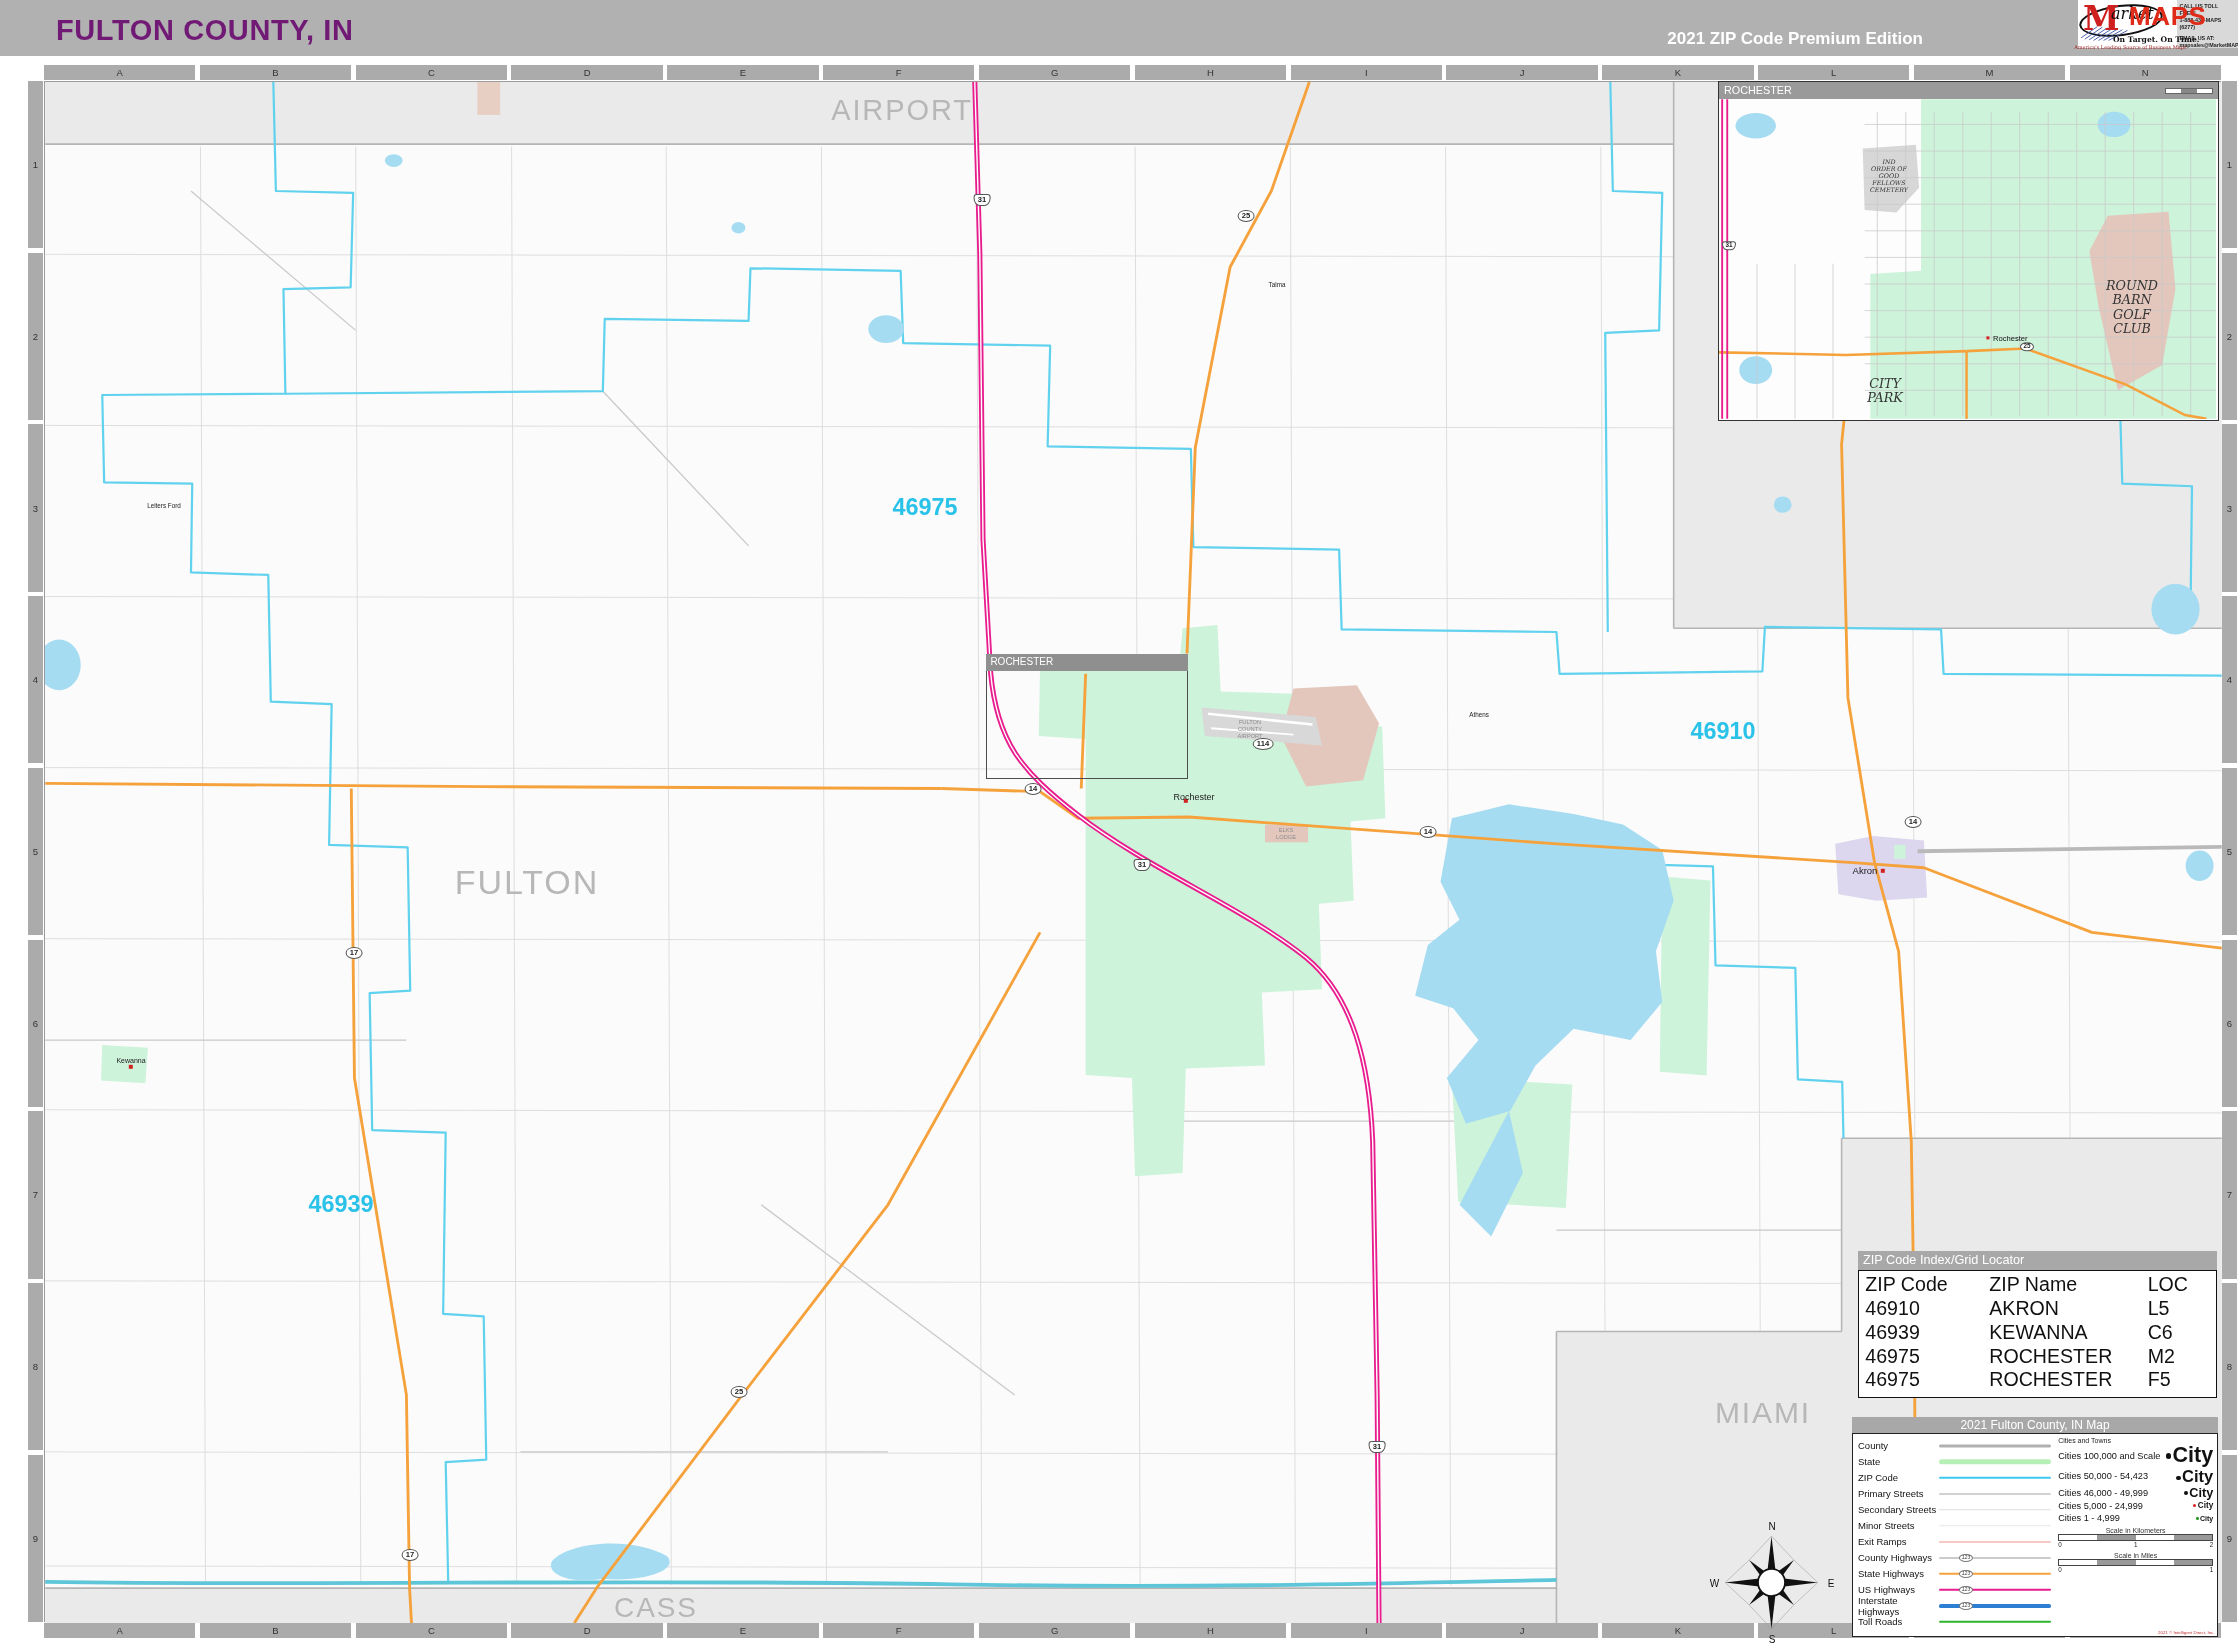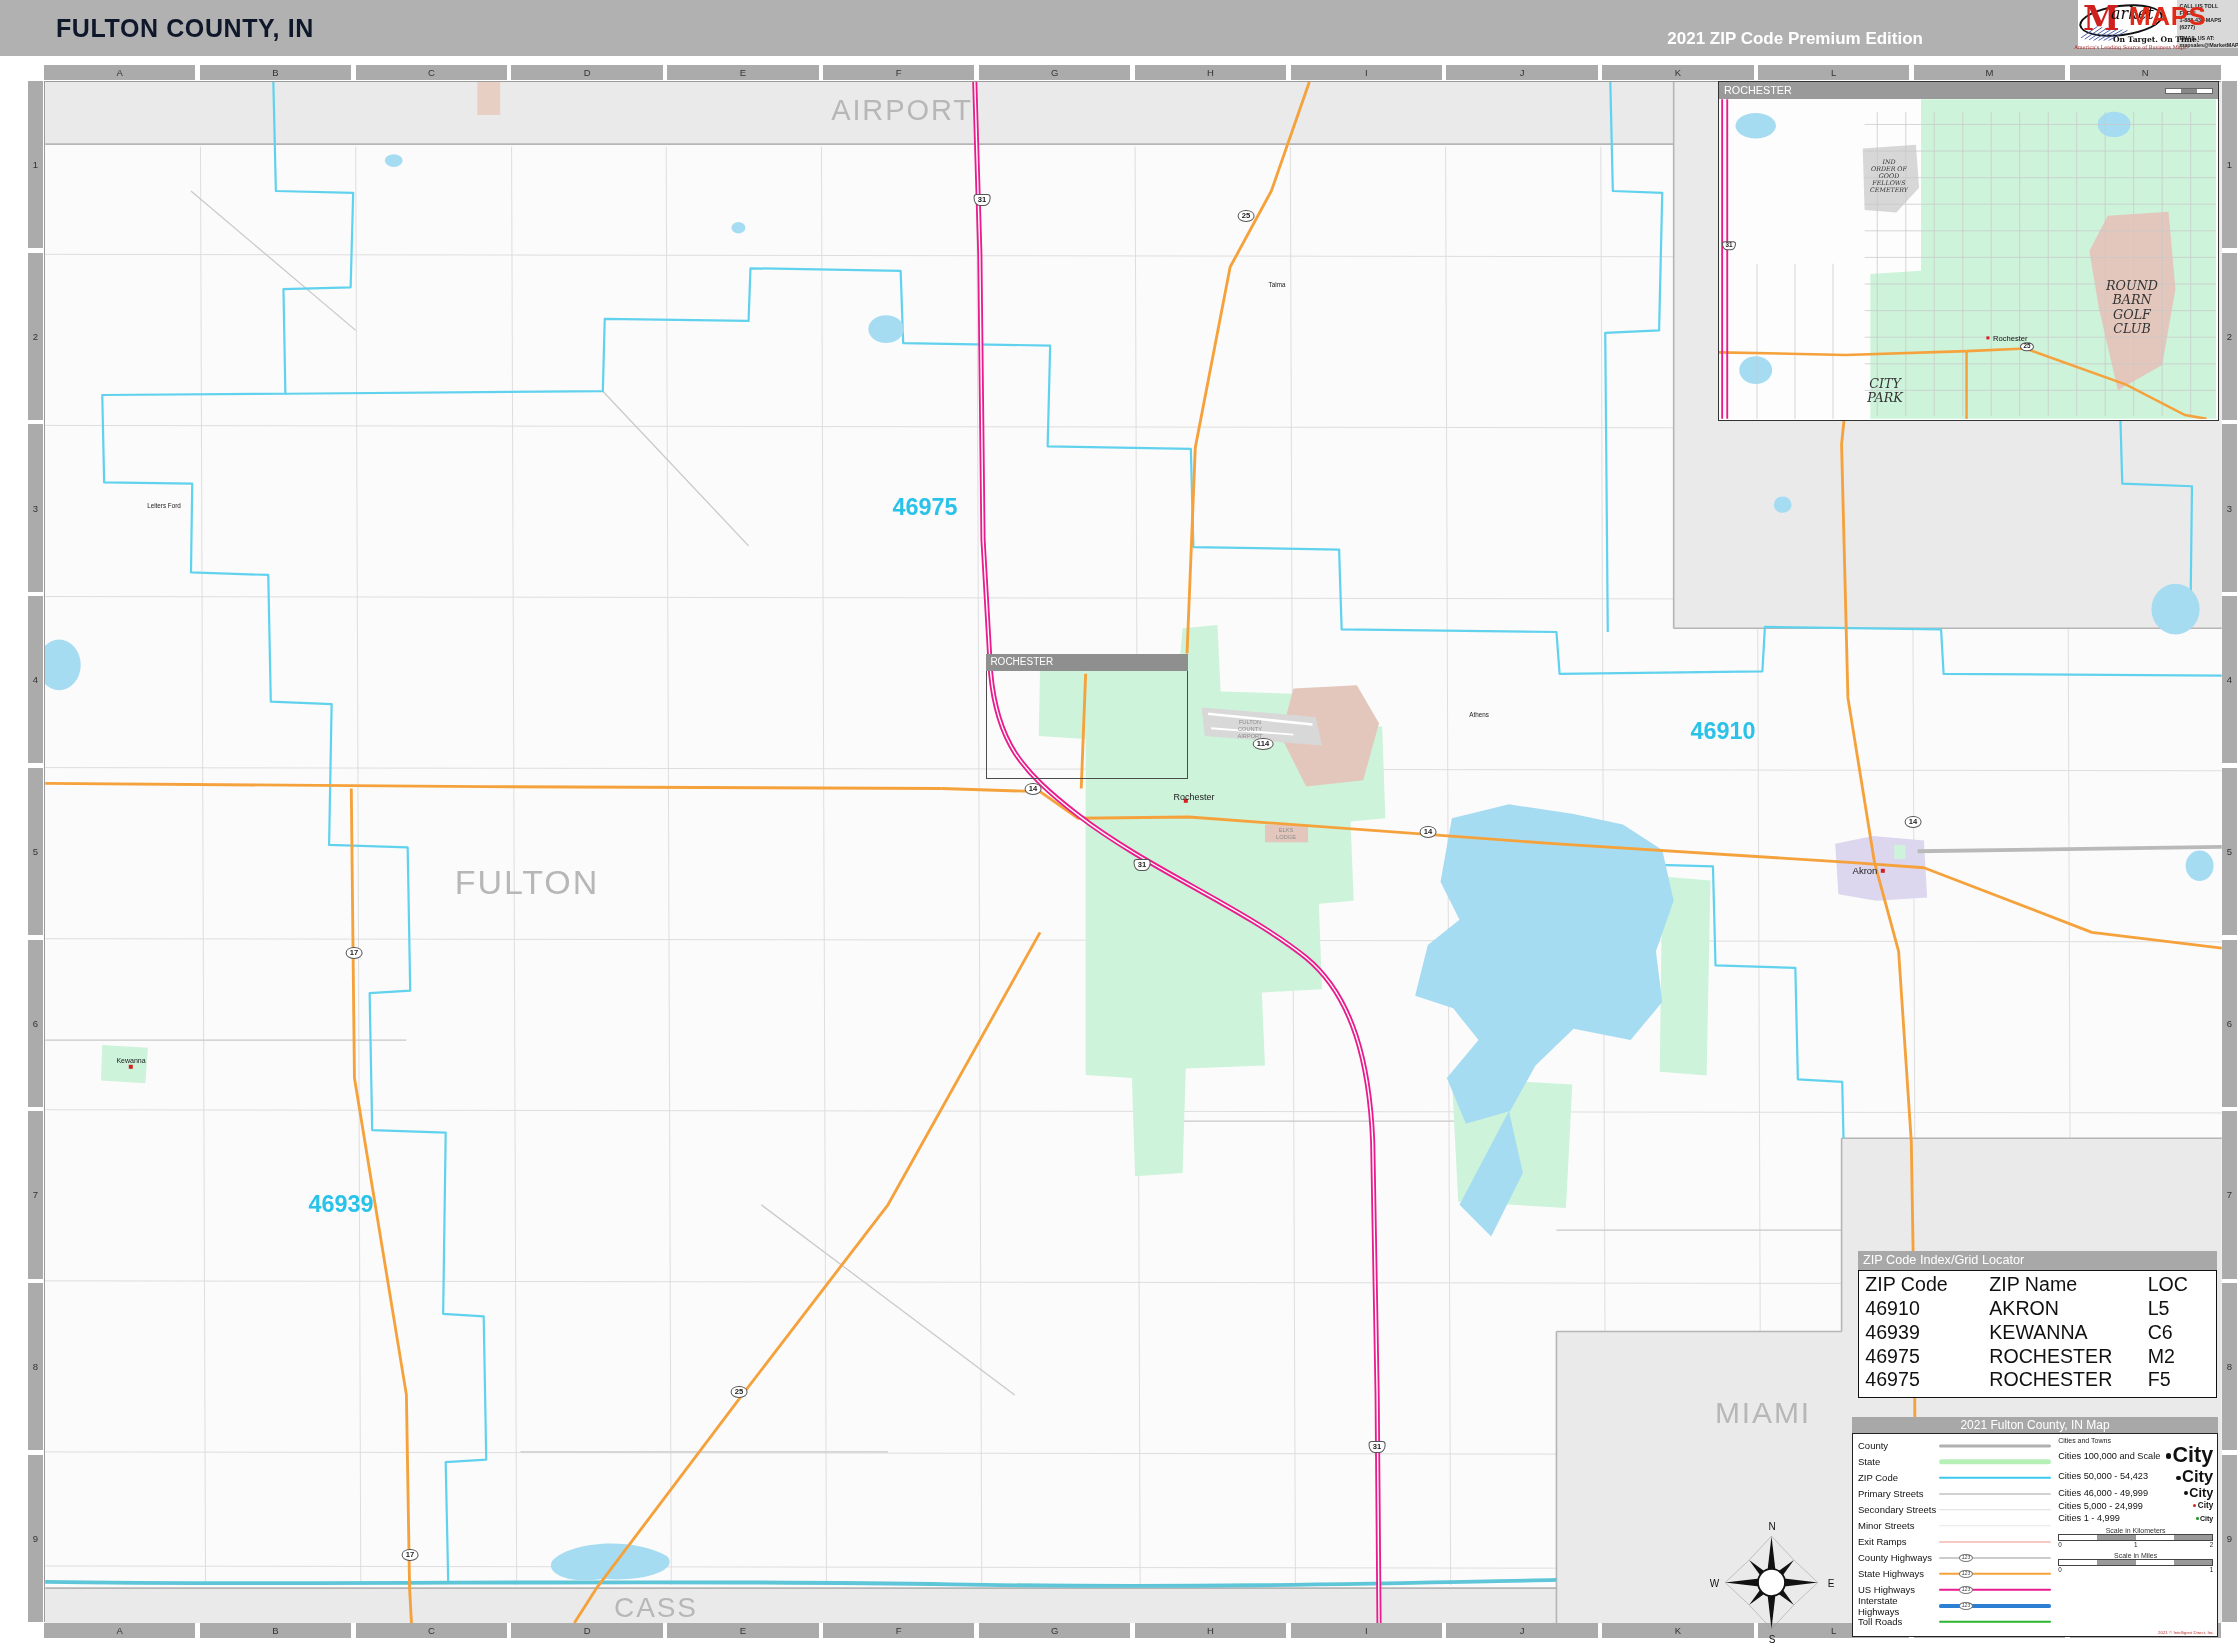--- a/index.html
+++ b/index.html
@@ -1,20 +1,20 @@
 <!DOCTYPE html>
 <html style="font-size:10px"><head>
 <meta charset="utf-8">
 <style>
   html,body{margin:0;padding:0;background:#fff;}
   .page{position:relative;width:2239px;height:1647px;background:#fff;overflow:hidden;
         font-family:"Liberation Sans",sans-serif;}
   
   .header{position:absolute;left:0;top:0;width:2239px;height:56px;background:#b1b1b1;}
-  .header-title{position:absolute;left:56px;top:14px;font-size:25px;font-weight:bold;color:#0f172a;letter-spacing:0.6px;}
+  .header-title{position:absolute;left:56px;top:14px;font-size:29px;font-weight:bold;color:#701a75;letter-spacing:0.6px;}
   .edition{position:absolute;right:316px;top:29px;font-size:17px;font-weight:bold;color:#fff;}
   
   .logo{position:absolute;left:2078px;top:0;width:160px;height:48px;background:#fff;display:flex;}
   .logo-art{position:relative;width:99px;height:48px;}
   .logo-ellipse{position:absolute;left:1.3px;top:5px;width:80px;height:27px;border:2.5px solid #111;border-radius:50%;transform:rotate(-7deg);}
   .logo-m{position:absolute;left:5px;top:-1.3px;font-family:"DejaVu Serif",serif;font-weight:bold;font-size:33px;color:#cf2020;}
   .logo-market{position:absolute;left:33px;top:3.8px;font-family:"DejaVu Serif",serif;font-style:italic;font-size:16px;color:#111;}
   .logo-maps{position:absolute;left:51px;top:1px;font-size:26px;font-weight:bold;color:#e02a18;letter-spacing:0.6px;}
   .logo-tag{position:absolute;left:35px;top:35px;font-family:"DejaVu Serif",serif;font-weight:bold;font-size:7.6px;color:#111;white-space:nowrap;}
   .logo-sub{position:absolute;left:-3.8px;top:44px;width:108px;text-align:center;font-family:"DejaVu Serif",serif;font-size:5px;color:#a02020;white-space:nowrap;}

